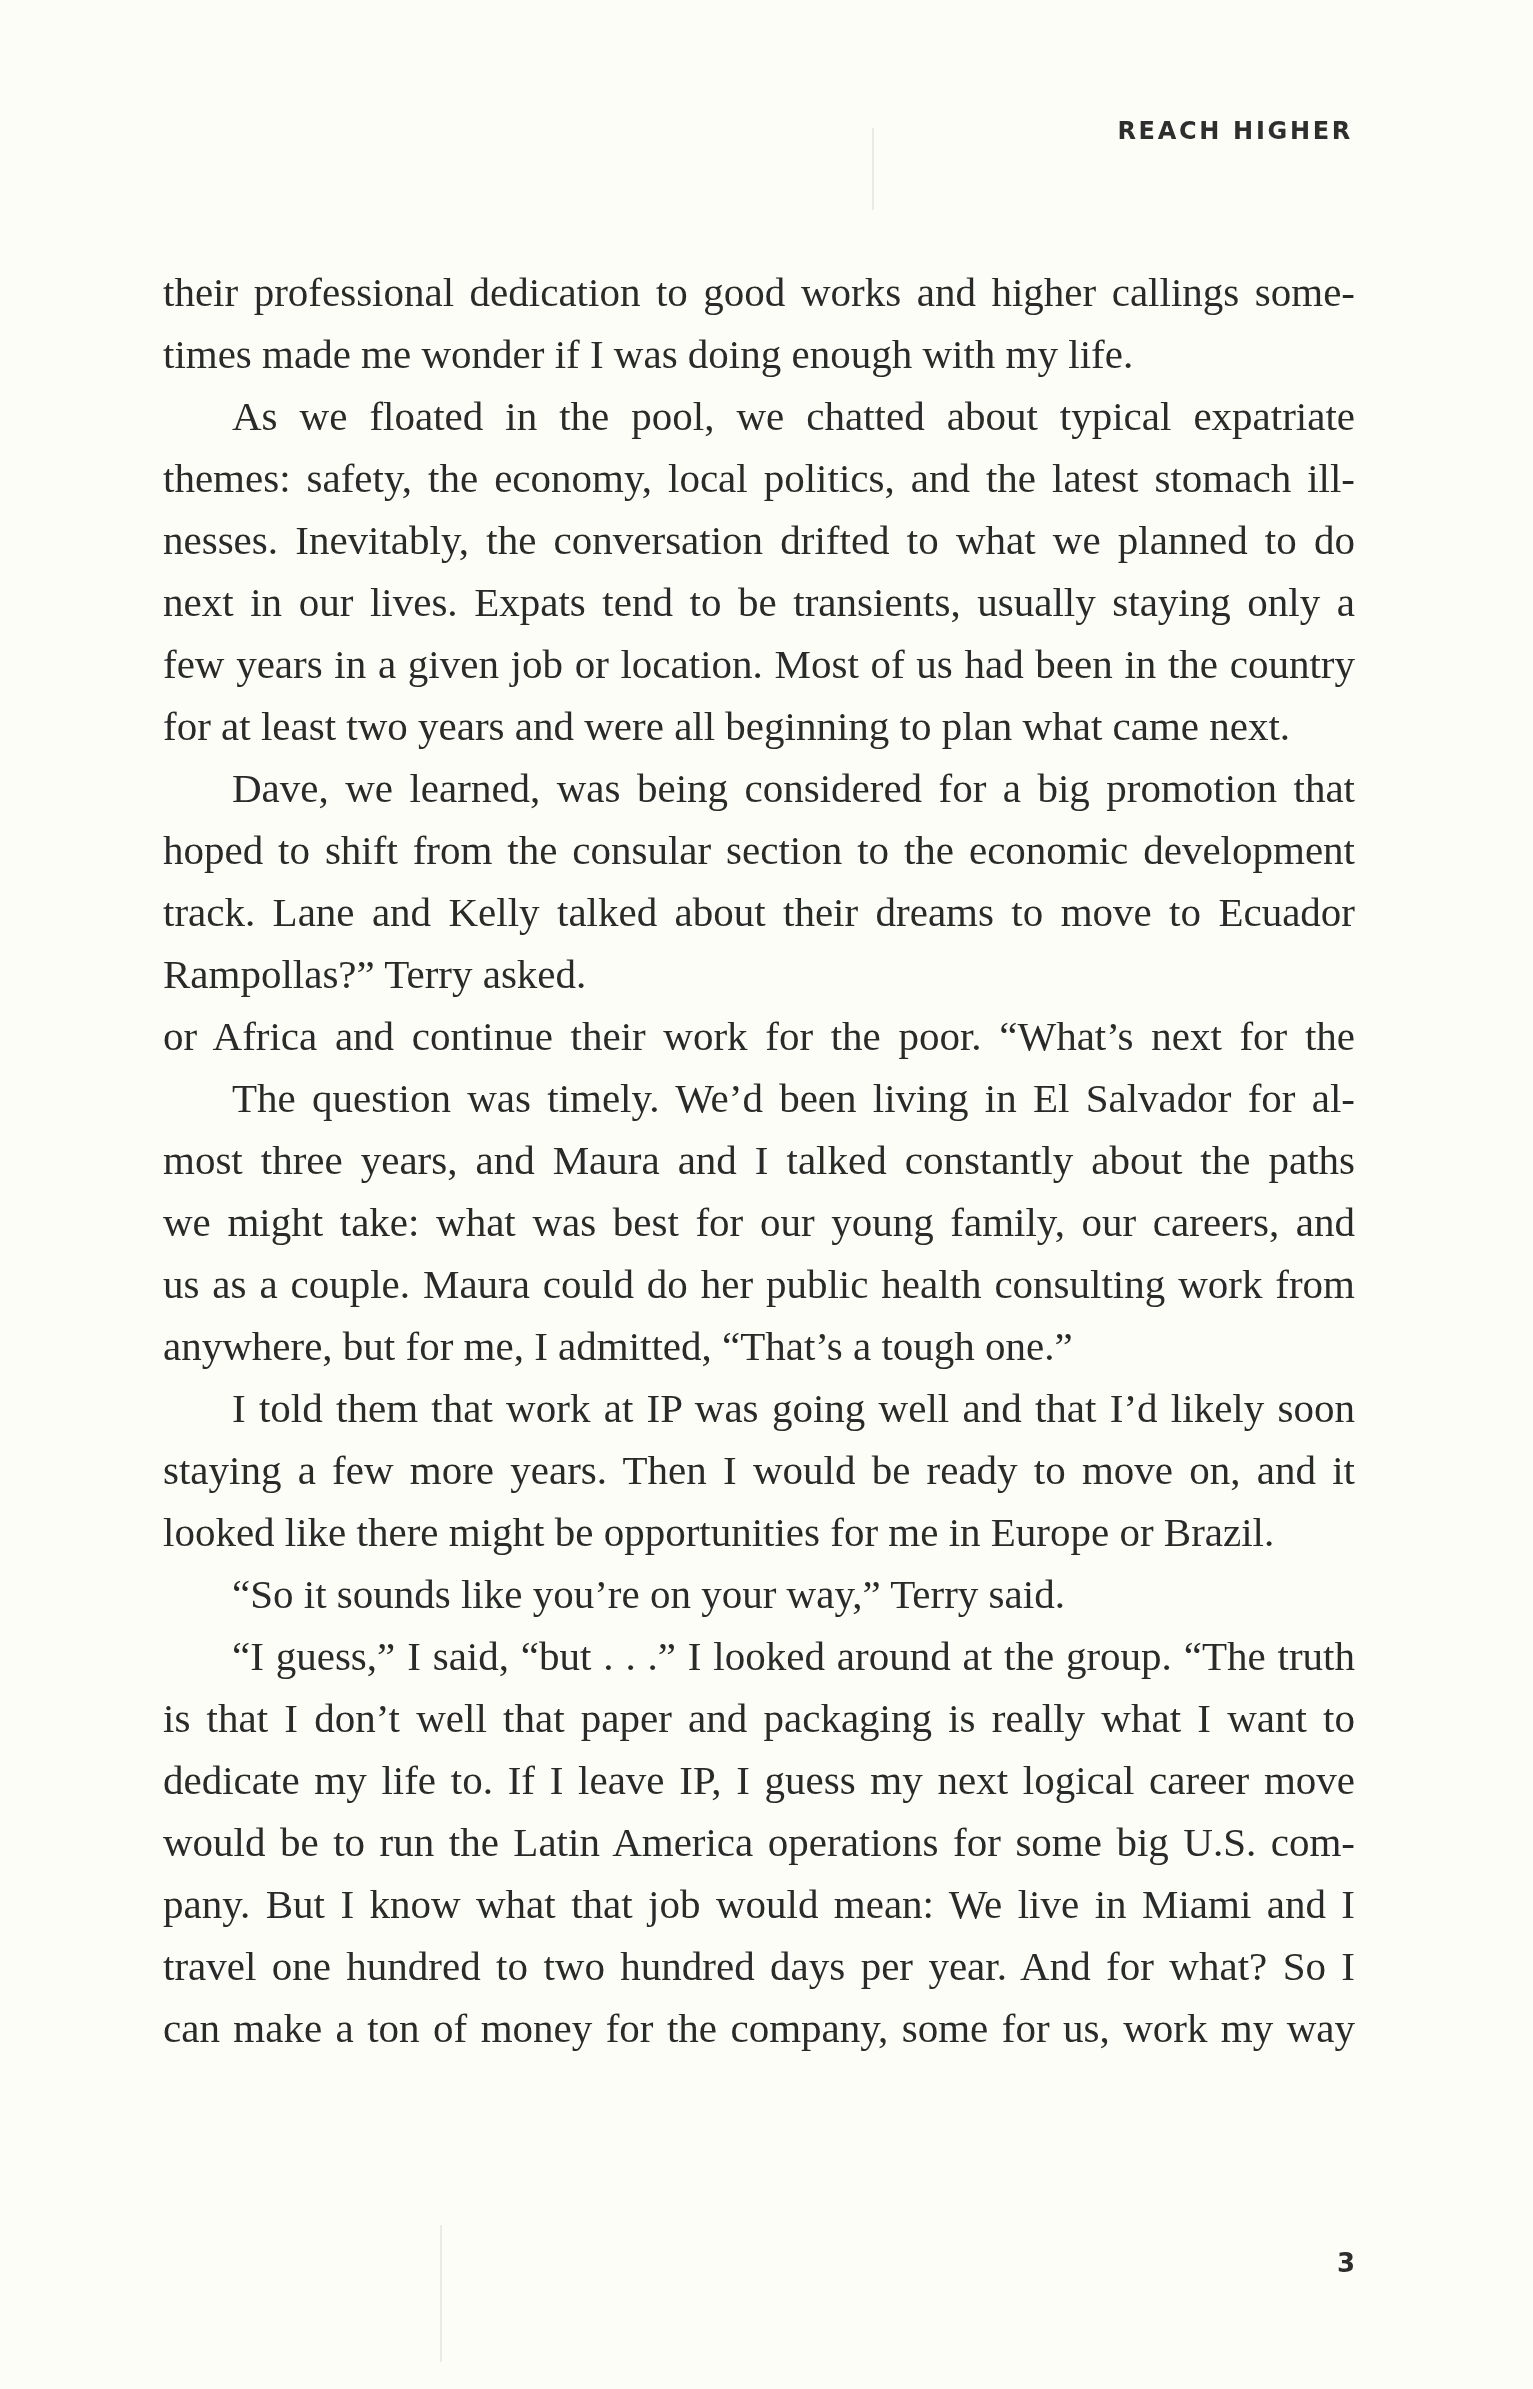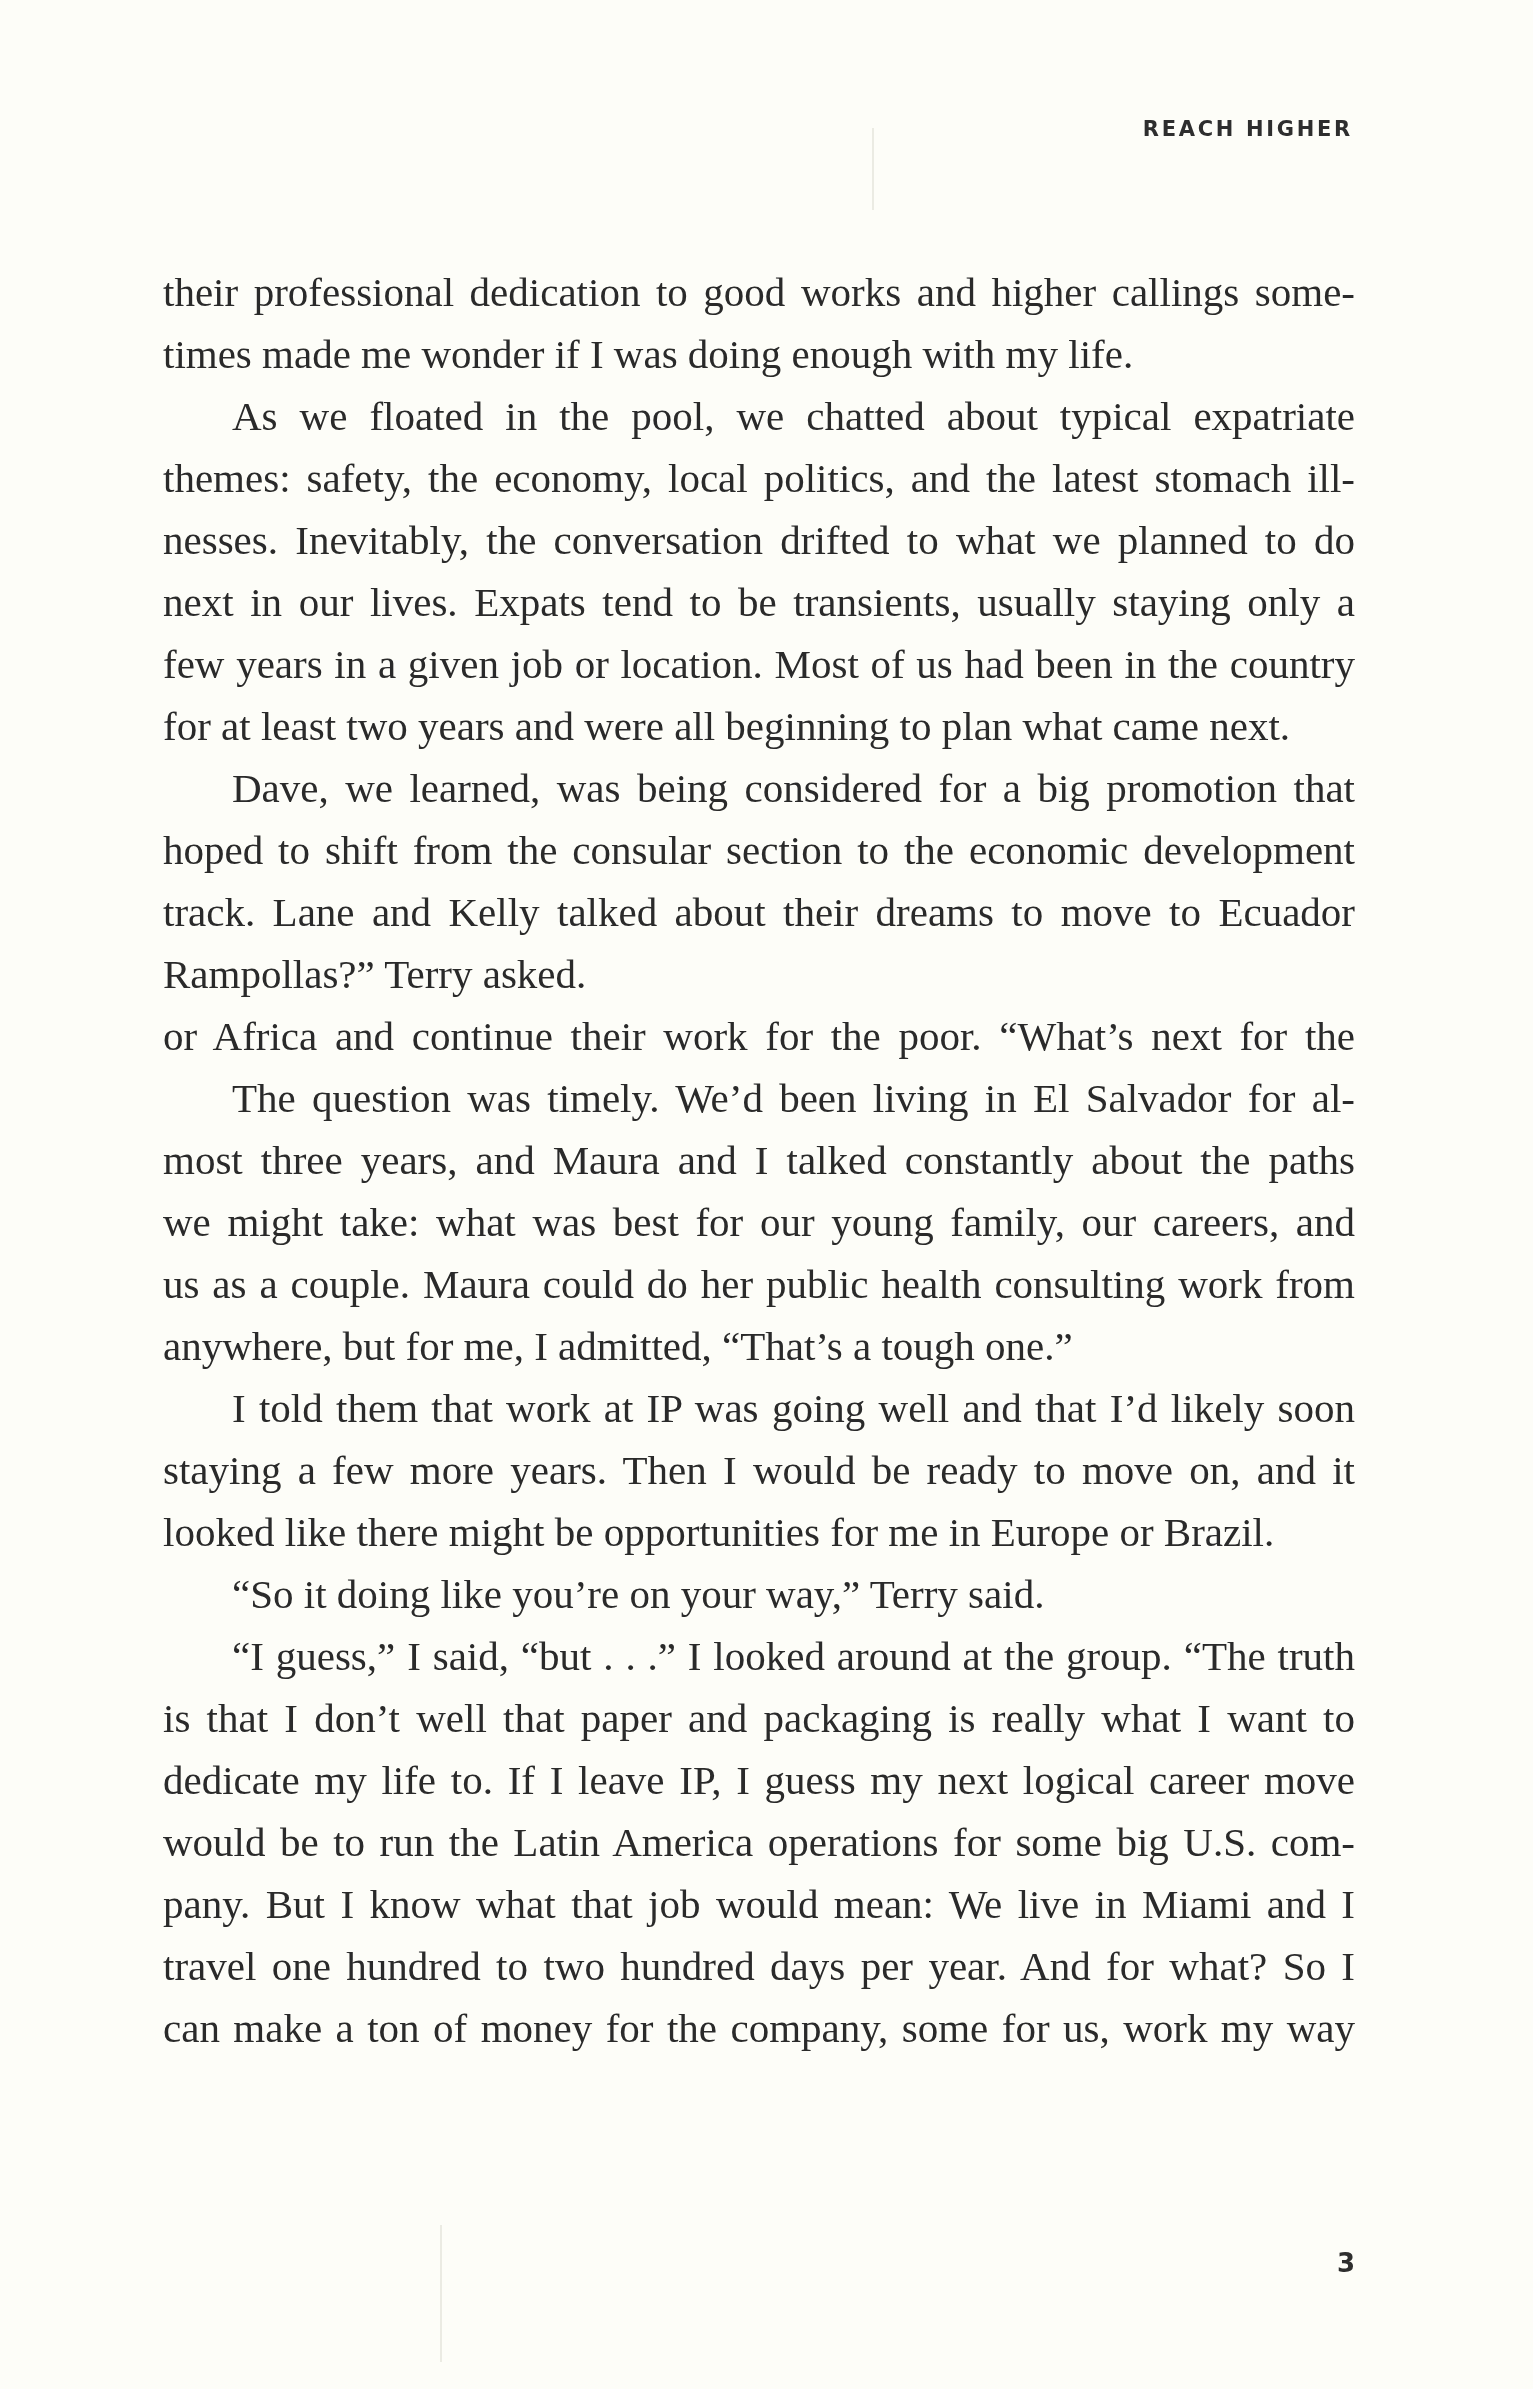--- a/index.html
+++ b/index.html
@@ -13,21 +13,21 @@
       position: relative;
       overflow: hidden;
       color: #2b2b2b;
     }
     .running-head {
       position: absolute;
       top: 117px;
       right: 180px;
       font-family: "DejaVu Sans", sans-serif;
       font-weight: bold;
-      font-size: 21px;
+      font-size: 24px;
       letter-spacing: 2.7px;
       color: #2e2e2e;
       margin-left: 26px;
     }
     .body-text {
       position: absolute;
       left: 163px;
       top: 229px;
       width: 1192px;
       margin-top: 32px;
@@ -83,21 +83,21 @@
     <div class="line last">Rampollas?” Terry asked.</div>
     <div class="line">or Africa and continue their work for the poor. “What’s next for the</div>
     <div class="line indent">The question was timely. We’d been living in El Salvador for al-</div>
     <div class="line">most three years, and Maura and I talked constantly about the paths</div>
     <div class="line">we might take: what was best for our young family, our careers, and</div>
     <div class="line">us as a couple. Maura could do her public health consulting work from</div>
     <div class="line last">anywhere, but for me, I admitted, “That’s a tough one.”</div>
     <div class="line indent">I told them that work at IP was going well and that I’d likely soon</div>
     <div class="line">staying a few more years. Then I would be ready to move on, and it</div>
     <div class="line last">looked like there might be opportunities for me in Europe or Brazil.</div>
-    <div class="line indent last">“So it doing like you’re on your way,” Terry said.</div>
+    <div class="line indent last">“So it sounds like you’re on your way,” Terry said.</div>
     <div class="line indent">“I guess,” I said, “but . . .” I looked around at the group. “The truth</div>
     <div class="line">is that I don’t well that paper and packaging is really what I want to</div>
     <div class="line">dedicate my life to. If I leave IP, I guess my next logical career move</div>
     <div class="line">would be to run the Latin America operations for some big U.S. com-</div>
     <div class="line">pany. But I know what that job would mean: We live in Miami and I</div>
     <div class="line">travel one hundred to two hundred days per year. And for what? So I</div>
     <div class="line">can make a ton of money for the company, some for us, work my way</div>
   </div>
 
 <div class="page-number">3</div>

